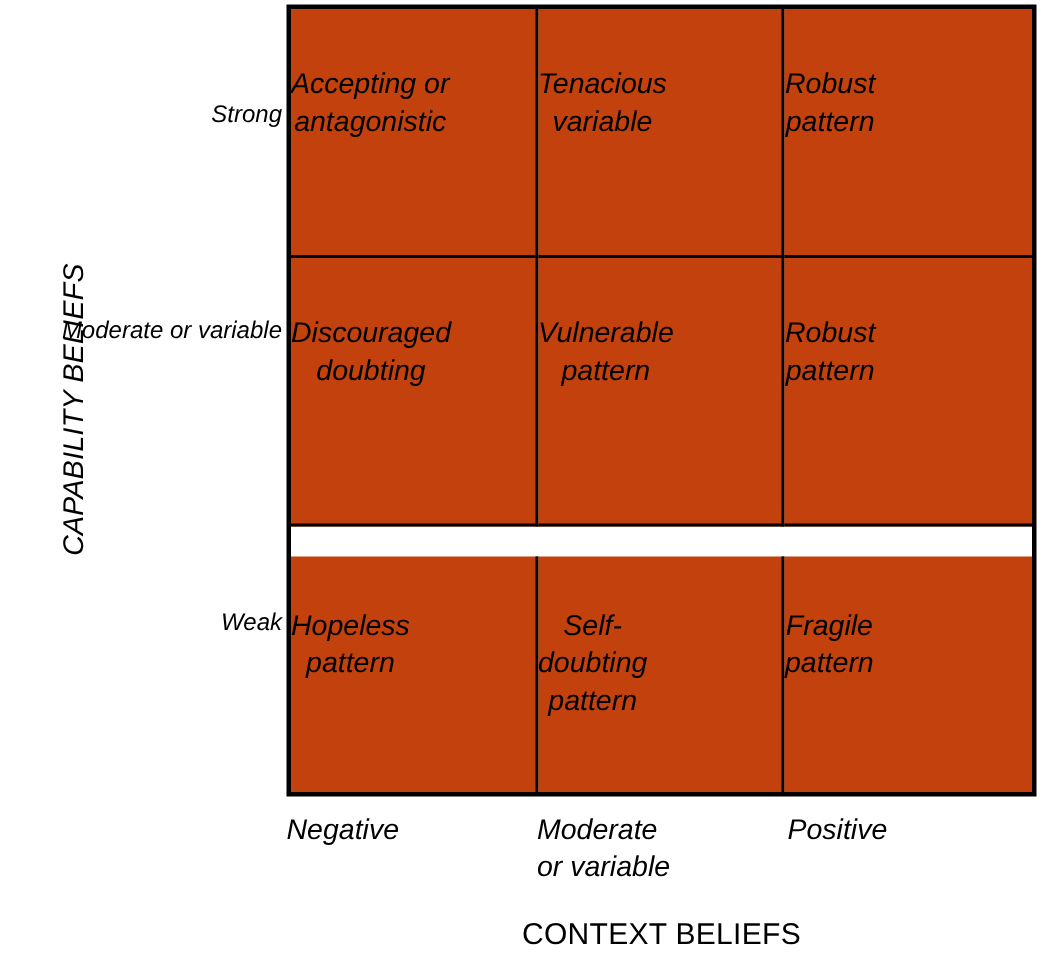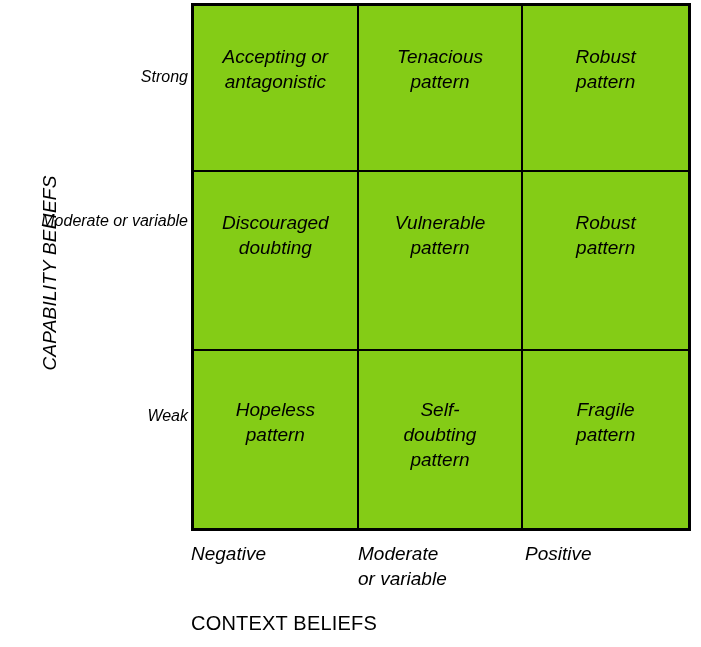--- a/index.html
+++ b/index.html
@@ -64,28 +64,27 @@
     border: 3px solid #000000;
     display: grid;
     grid-template-columns: 1fr 1fr 1fr;
     grid-template-rows: 166px 179px 1fr;
   }
   .cell {
     box-sizing: border-box;
     border-right: 2px solid #000000;
     border-bottom: 2px solid #000000;
     display: flex;
-    justify-content: center;
     align-items: flex-start;
     padding-top: 38px;
-    background: #84cc16;
+    background: #c2410c;
   }
   .cell.col-3 { border-right: none; }
   .cell.row-3 { border-bottom: none; }
-  .cell.row-3 { padding-top: 46px; }
+  .cell.row-3 { padding-top: 34px; margin-top: 20px; }
 
   .cell-text {
     font-size: 19px;
     font-style: italic;
     line-height: 25px;
     text-align: center;
     white-space: pre-line;
   }
 
   
@@ -101,20 +100,21 @@
   #col-label-negative { left: 191px; }
   #col-label-moderate { left: 358px; }
   #col-label-positive { left: 525px; }
 
   
   .x-axis-title {
     position: absolute;
     left: 191px;
     top: 612px;
     width: 500px;
+    text-align: center;
     font-size: 20px;
     font-style: normal;
     letter-spacing: 0.2px;
   }
 </style>
 </head>
 <body>
 
 <div id="diagram">
 
@@ -126,21 +126,21 @@
   <div class="row-label" id="row-label-weak">Weak</div>
 
   <div class="grid">
 
     <div class="cell row-1 col-1">
       <span class="cell-text">Accepting or
 antagonistic</span>
     </div>
     <div class="cell row-1 col-2">
       <span class="cell-text">Tenacious
-pattern</span>
+variable</span>
     </div>
     <div class="cell row-1 col-3">
       <span class="cell-text">Robust
 pattern</span>
     </div>
 
     <div class="cell row-2 col-1">
       <span class="cell-text">Discouraged
 doubting</span>
     </div>

